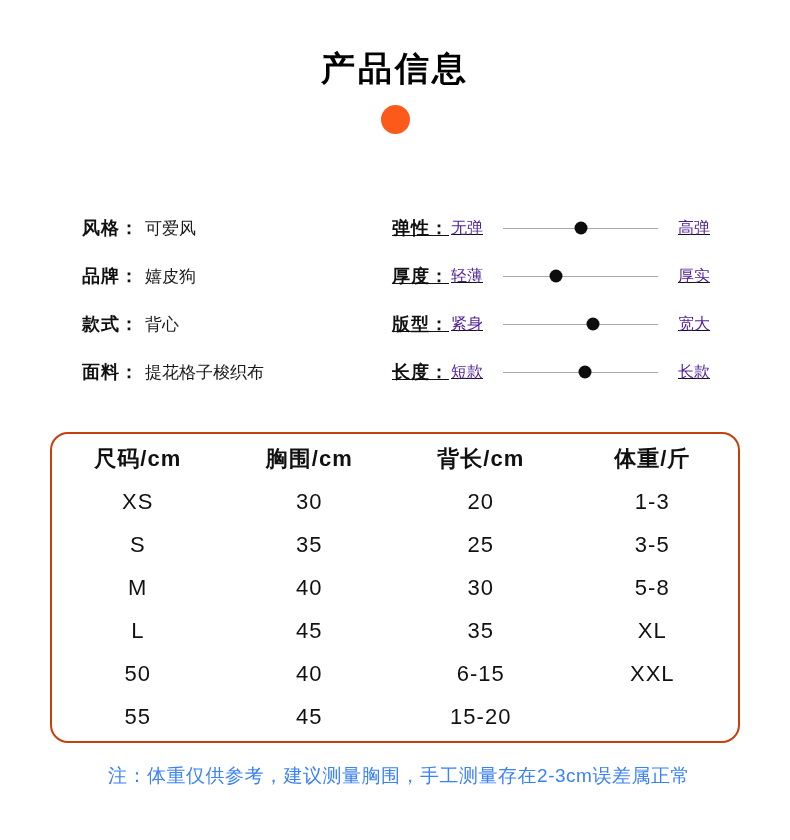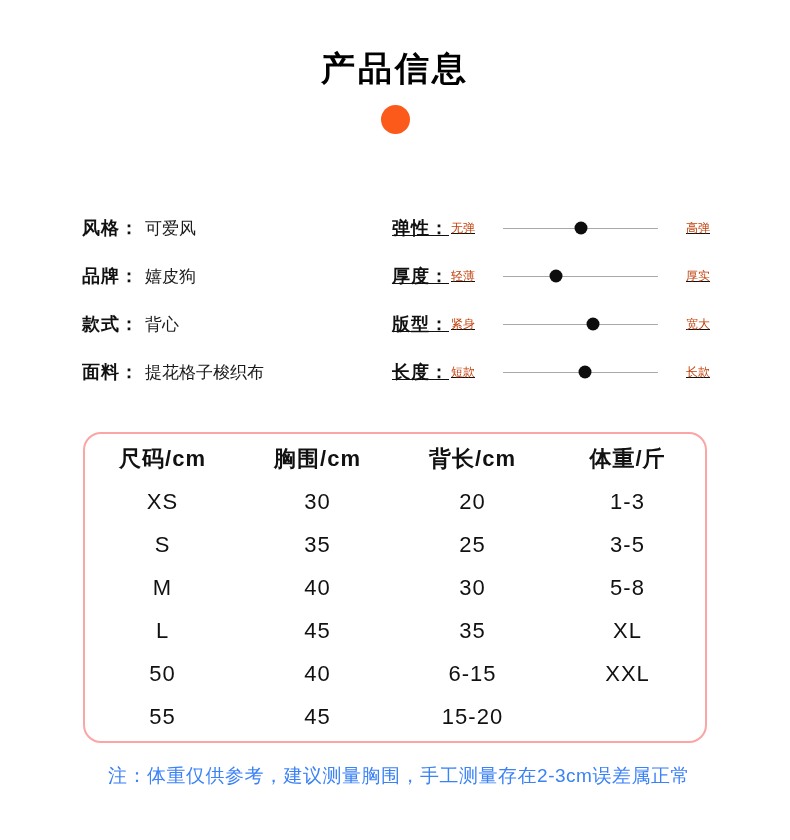--- a/index.html
+++ b/index.html
@@ -66,22 +66,22 @@
     display: flex;
     align-items: center;
   }
   .slider-label {
     font-size: 18px;
     font-weight: 700;
     letter-spacing: 1px;
     white-space: nowrap;
   }
   .slider-min, .slider-max {
-    font-size: 12px;
-    color: #c2410c;
+    font-size: 16px;
+    color: #4c1d95;
     white-space: nowrap;
   }
   .slider-min { margin-left: 2px; width: 42px; }
   .slider-max { width: 42px; text-align: right; }
   .slider-track {
     flex: 1;
     height: 1px;
     background: #a8a8a8;
     position: relative;
     margin: 0 10px;
@@ -90,24 +90,24 @@
     position: absolute;
     top: 50%;
     transform: translate(-50%, -50%);
     width: 13px;
     height: 13px;
     border-radius: 50%;
     background: #0d0d0d;
   }
   
   .size-table {
-    width: 624px;
+    width: 690px;
     box-sizing: border-box;
     margin: 36px auto 0 auto;
-    border: 2px solid #fca5a5;
+    border: 2px solid #c2410c;
     border-radius: 18px;
     display: grid;
     grid-template-columns: repeat(4, 1fr);
     padding: 3px 0;
   }
   .size-cell {
     height: 43px;
     display: flex;
     align-items: center;
     justify-content: center;

